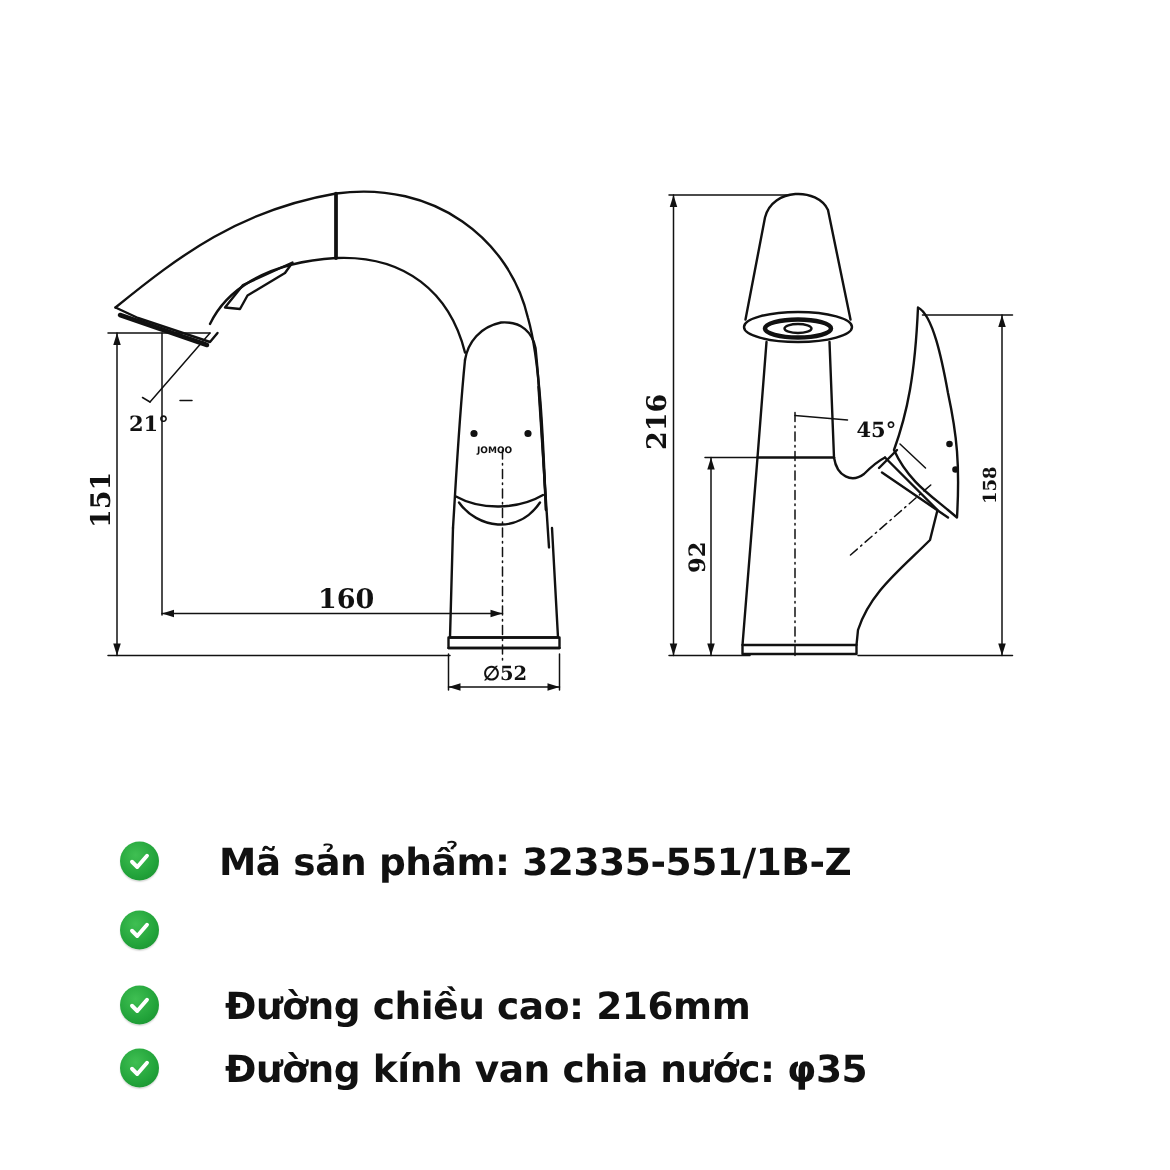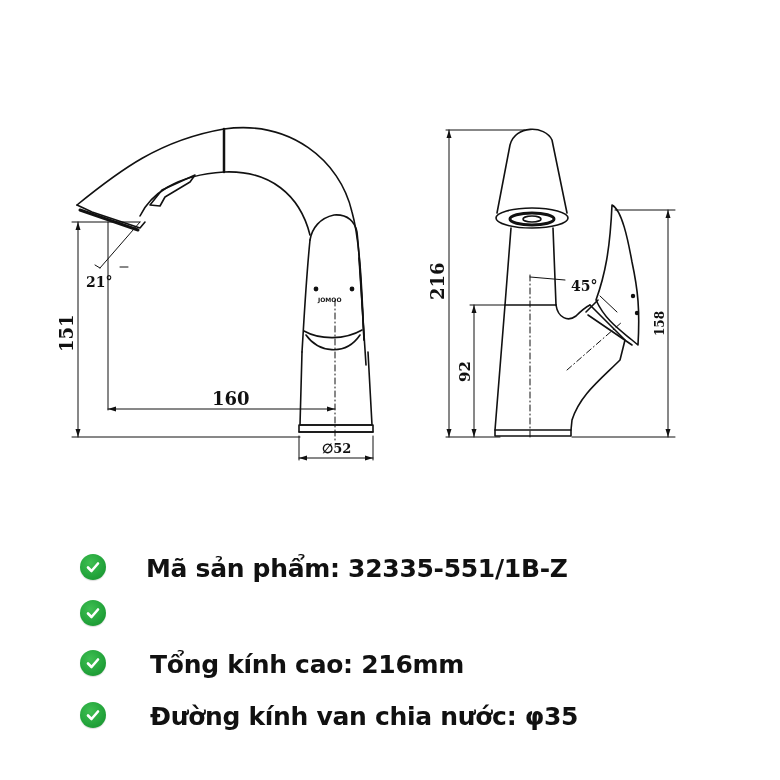--- a/index.html
+++ b/index.html
@@ -1,20 +1,20 @@
 <!DOCTYPE html>
 <html><head>
 <meta charset="utf-8">
 <style>
   html, body { margin: 0; padding: 0; background: #ffffff; }
   body { width: 780px; height: 780px; position: relative; overflow: hidden; font-family: "DejaVu Sans", sans-serif; }
   #drawing { position: absolute; left: 0; top: 0; width: 780px; height: 500px; }
   .dim-text { font-family: "DejaVu Serif", serif; font-weight: bold; fill: #111; }
   .specs { position: absolute; left: 0; top: 548px; width: 780px; }
-  .spec-row { position: absolute; left: 80px; height: 40px; display: flex; }
+  .spec-row { position: absolute; left: 80px; height: 40px; display: flex; align-items: center; }
   .check { width: 26px; height: 26px; border-radius: 50%; background: radial-gradient(circle at 40% 35%, #3fbf52 0%, #22a33a 60%, #178a2c 100%); display: flex; align-items: center; justify-content: center; flex: none; box-shadow: 0 1px 1px rgba(0,0,0,0.15); }
   .spec-text { font-family: "DejaVu Sans", sans-serif; font-weight: bold; font-size: 25px; color: #111; margin-left: 40px; letter-spacing: -0.3px; white-space: nowrap; }
 </style>
 </head>
 <body>
 
 <svg id="drawing" viewBox="0 0 780 500" xmlns="http://www.w3.org/2000/svg">
   <g fill="none" stroke="#111" stroke-width="1.6" stroke-linecap="round" stroke-linejoin="round">
 
     <g>
@@ -145,23 +145,23 @@
           <path d="M3 8.5 L6.5 12 L13 4.5" fill="none" stroke="#fff" stroke-width="2.6" stroke-linecap="round" stroke-linejoin="round"></path>
         </svg>
     </span>
   </div>
   <div class="spec-row" style="top:102px">
     <span class="check">
       <svg width="16" height="16" viewBox="0 0 16 16">
           <path d="M3 8.5 L6.5 12 L13 4.5" fill="none" stroke="#fff" stroke-width="2.6" stroke-linecap="round" stroke-linejoin="round"></path>
         </svg>
     </span>
-    <span class="spec-text" style="margin-left:44px">Tổng kính cao: 216mm</span>
+    <span class="spec-text" style="margin-left:44px">Đường chiều cao: 216mm</span>
   </div>
-  <div class="spec-row" style="top:154px">
+  <div class="spec-row" style="top:144px">
     <span class="check">
       <svg width="16" height="16" viewBox="0 0 16 16">
           <path d="M3 8.5 L6.5 12 L13 4.5" fill="none" stroke="#fff" stroke-width="2.6" stroke-linecap="round" stroke-linejoin="round"></path>
         </svg>
     </span>
     <span class="spec-text" style="margin-left:44px">Đường kính van chia nước: φ35</span>
   </div>
 </div>
 
 </body></html>

